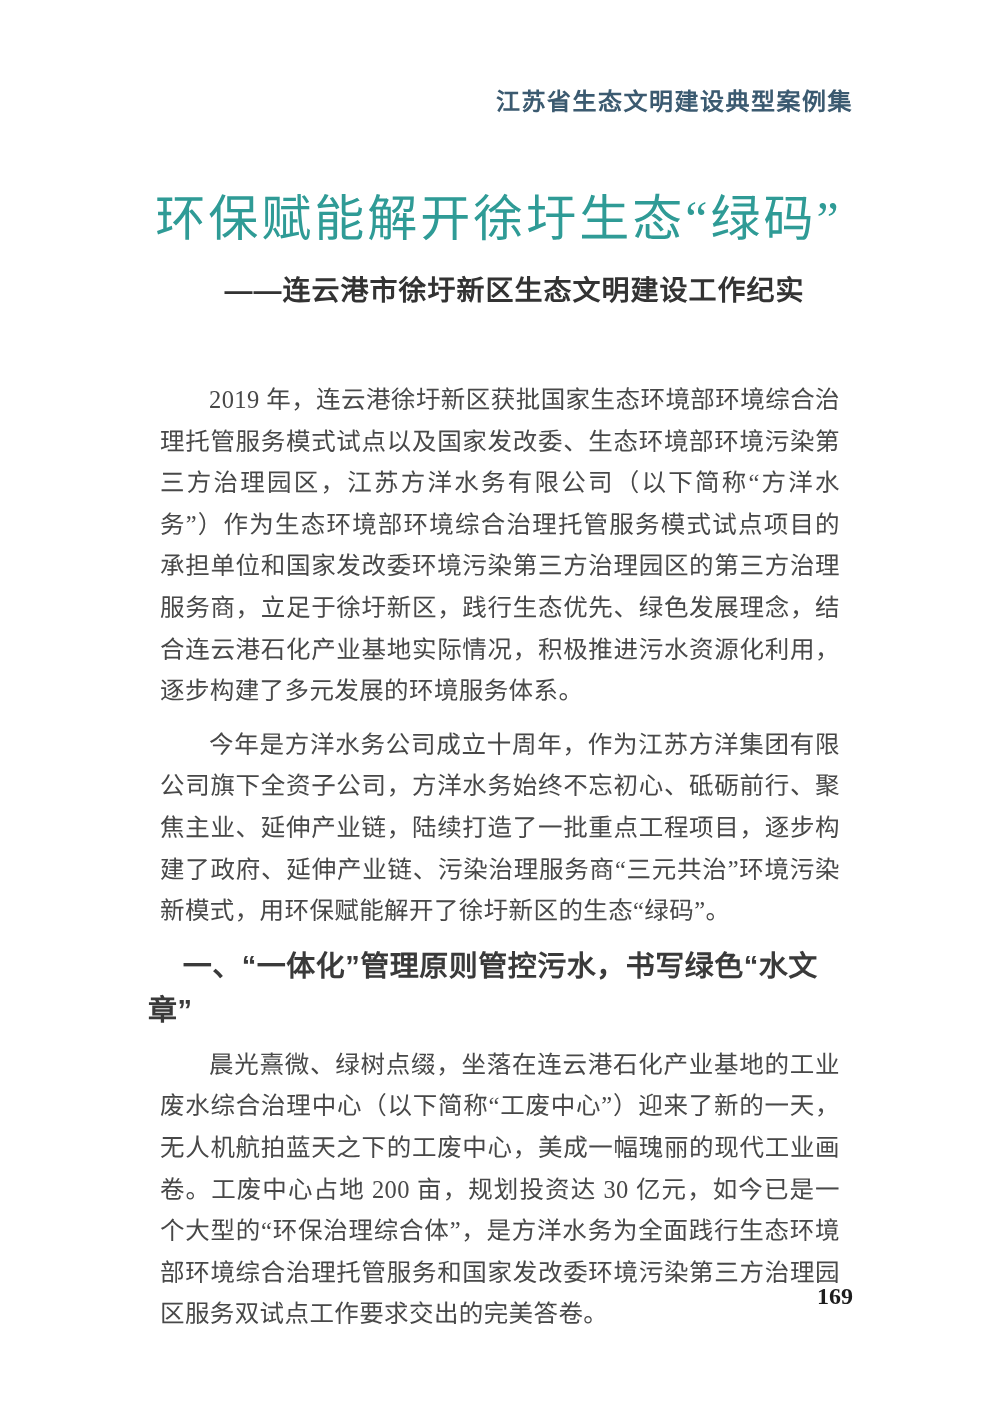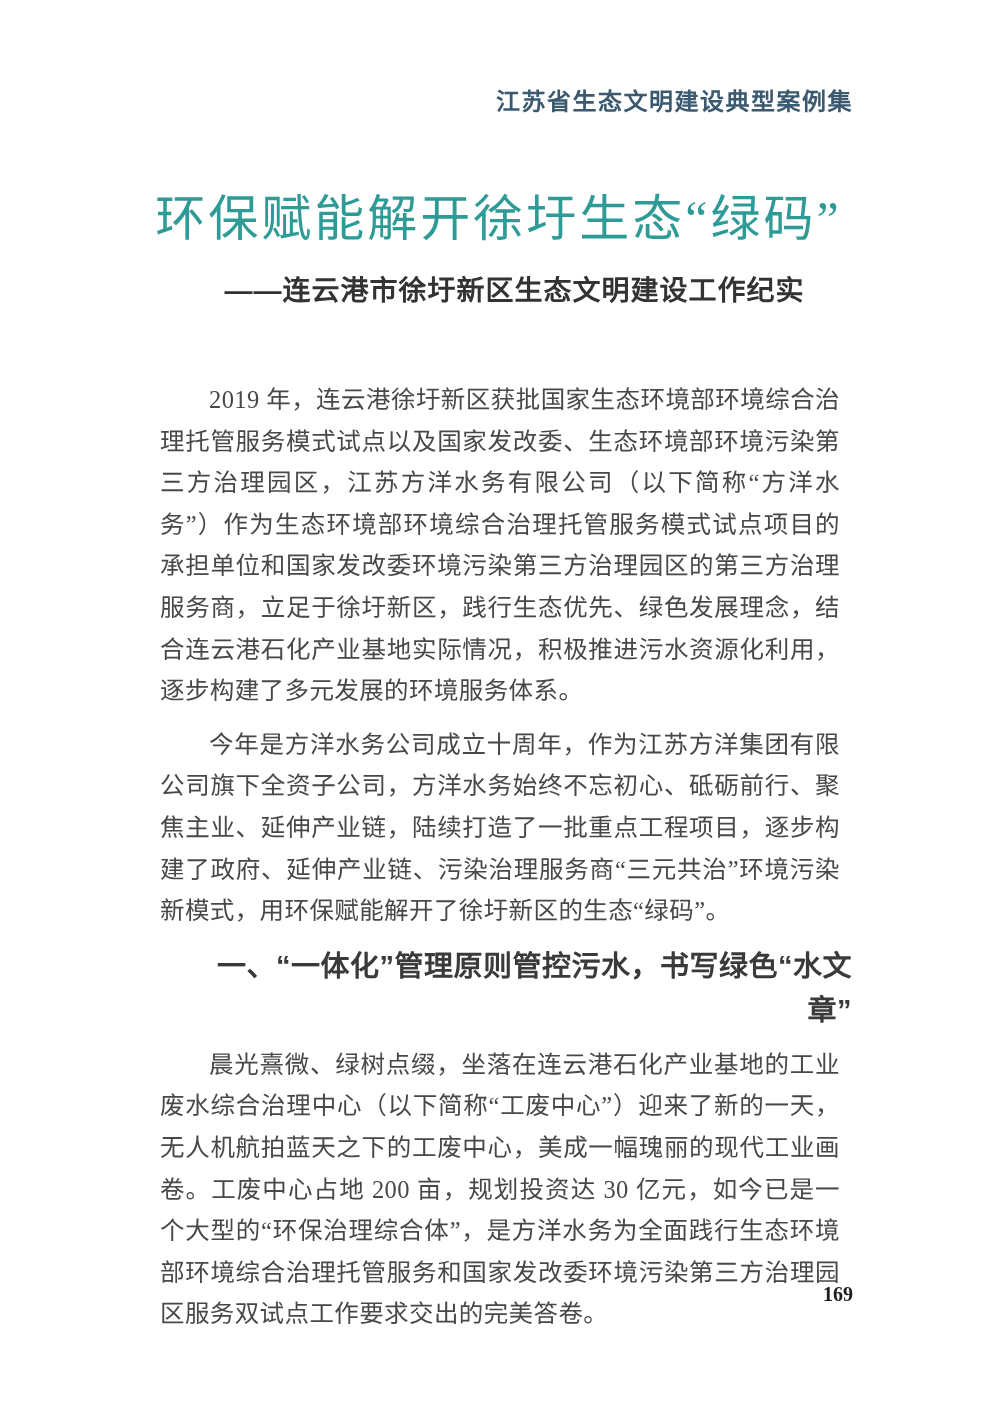--- a/index.html
+++ b/index.html
@@ -68,29 +68,29 @@
   }
   .section-heading {
     font-family: "Liberation Sans", "DejaVu Sans", sans-serif;
     font-weight: bold;
     font-size: 29px;
     line-height: 44px;
     color: #3a3a3a;
     letter-spacing: 0.5px;
     margin: 11px 0 11px 0;
     text-indent: 1.2em;
-    text-align: right;
+    text-align: left;
   }
   .page-number {
     position: absolute;
     top: 1283px;
     right: 144px;
     font-family: "Liberation Serif", "DejaVu Serif", serif;
     font-weight: bold;
-    font-size: 20px;
+    font-size: 24px;
     color: #1d1d1d;
     text-align: center;
   }
 </style>
 </head>
 <body>
 
 <div class="page">
 
   <div class="running-header">江苏省生态文明建设典型案例集</div>

